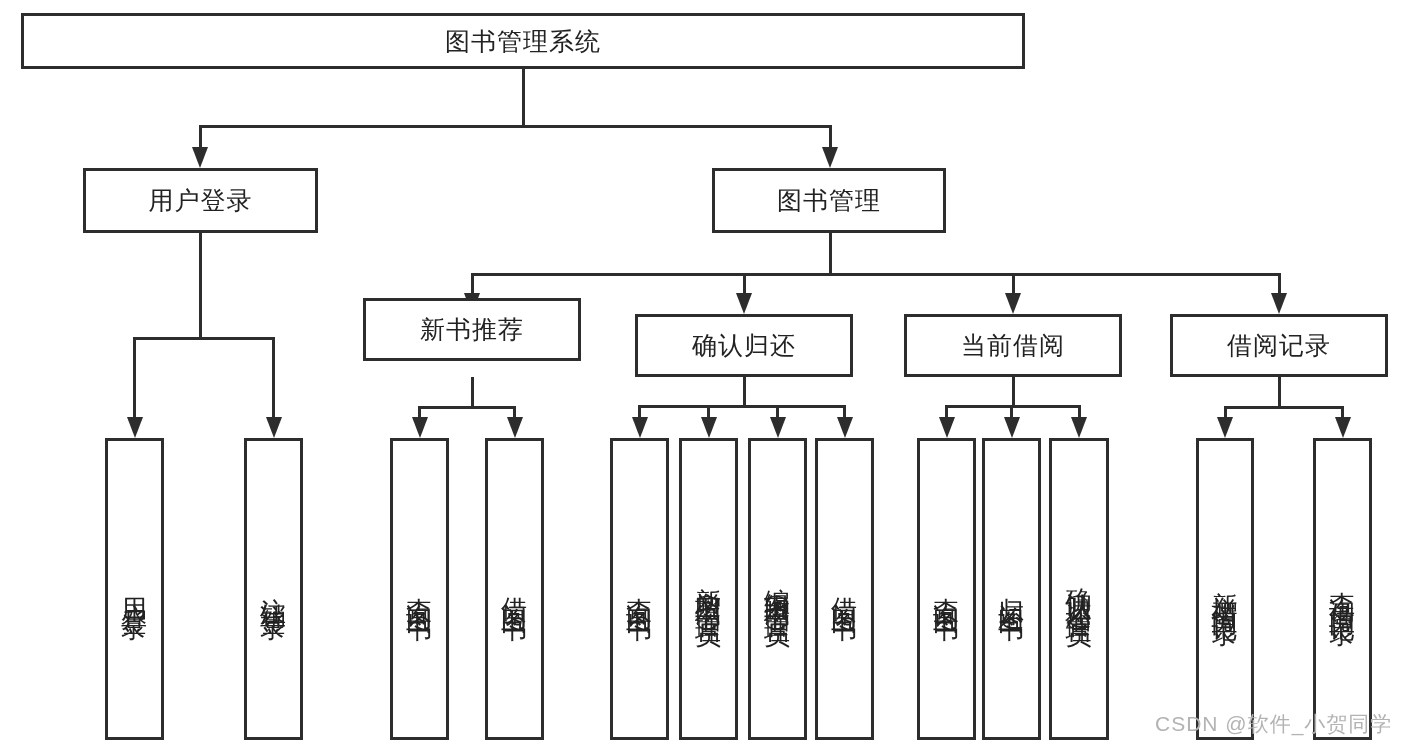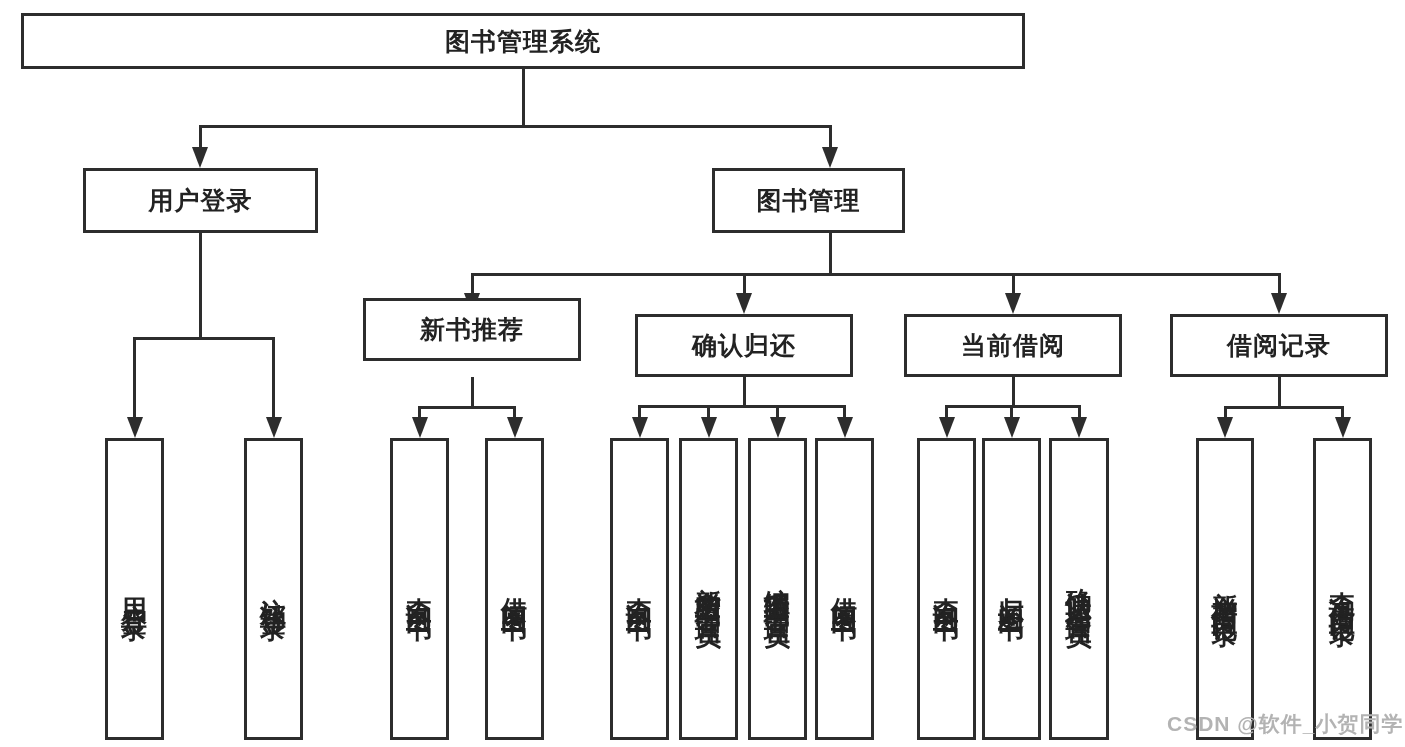--- a/index.html
+++ b/index.html
@@ -10,21 +10,20 @@
   }
   * { margin: 0; padding: 0; box-sizing: border-box; }
   html, body { background: #fff; }
   body { font-family: "Liberation Sans", "DejaVu Sans", sans-serif; }
   .canvas {
     position: relative;
     width: 1405px;
     height: 747px;
     background: var(--background);
     overflow: hidden;
-    font-weight: bold;
   }
   .box {
     position: absolute;
     background: #fff;
     border: 3px solid var(--line);
     display: flex;
     align-items: center;
     justify-content: center;
     color: var(--text);
   }
@@ -62,21 +61,20 @@
   }
   .watermark {
     position: absolute;
     left: 1155px;
     top: 710px;
     font-size: 21px;
     letter-spacing: 1px;
     color: var(--watermark);
     white-space: nowrap;
     z-index: 5;
-    margin-left: 12px;
   }
 </style>
 </head>
 <body>
 
 <div class="canvas">
 
   <div class="box" style="left:21px;top:13px;width:1004px;height:56px">
     <span class="hlabel">图书管理系统</span>
   </div>
@@ -84,21 +82,21 @@
   <div class="vl" style="left:523px;top:69px;height:56px"></div>
   <div class="hl" style="left:198.5px;top:125px;width:633px"></div>
   <div class="vl" style="left:200px;top:125px;height:23px"></div>
   <div class="arrow" style="left:200px;top:147px"></div>
   <div class="vl" style="left:830px;top:125px;height:23px"></div>
   <div class="arrow" style="left:830px;top:147px"></div>
 
   <div class="box" style="left:83px;top:168px;width:235px;height:65px">
     <span class="hlabel">用户登录</span>
   </div>
-  <div class="box" style="left:712px;top:168px;width:193px;height:65px">
+  <div class="box" style="left:712px;top:168px;width:234px;height:65px">
     <span class="hlabel">图书管理</span>
   </div>
 
   <div class="vl" style="left:200px;top:233px;height:104px"></div>
   <div class="hl" style="left:133px;top:337px;width:142px"></div>
   <div class="vl" style="left:134.5px;top:337px;height:80px"></div>
   <div class="arrow" style="left:134.5px;top:417px"></div>
   <div class="vl" style="left:273.5px;top:337px;height:80px"></div>
   <div class="arrow" style="left:273.5px;top:417px"></div>
 

